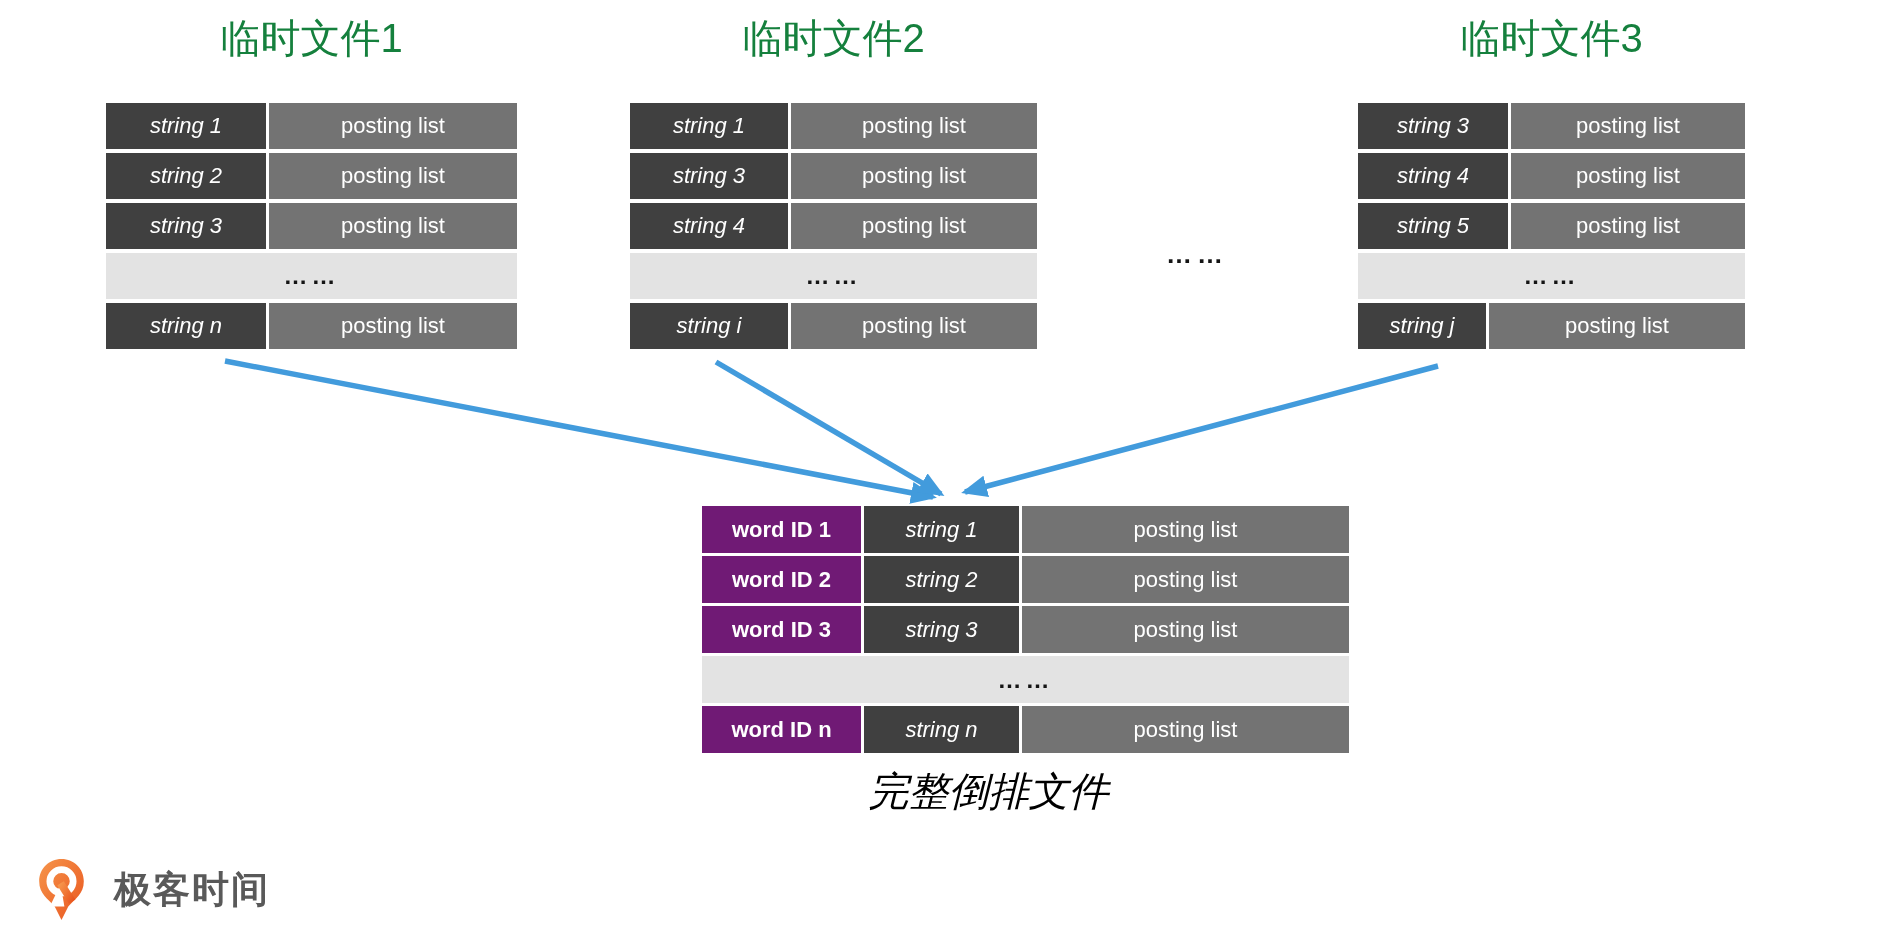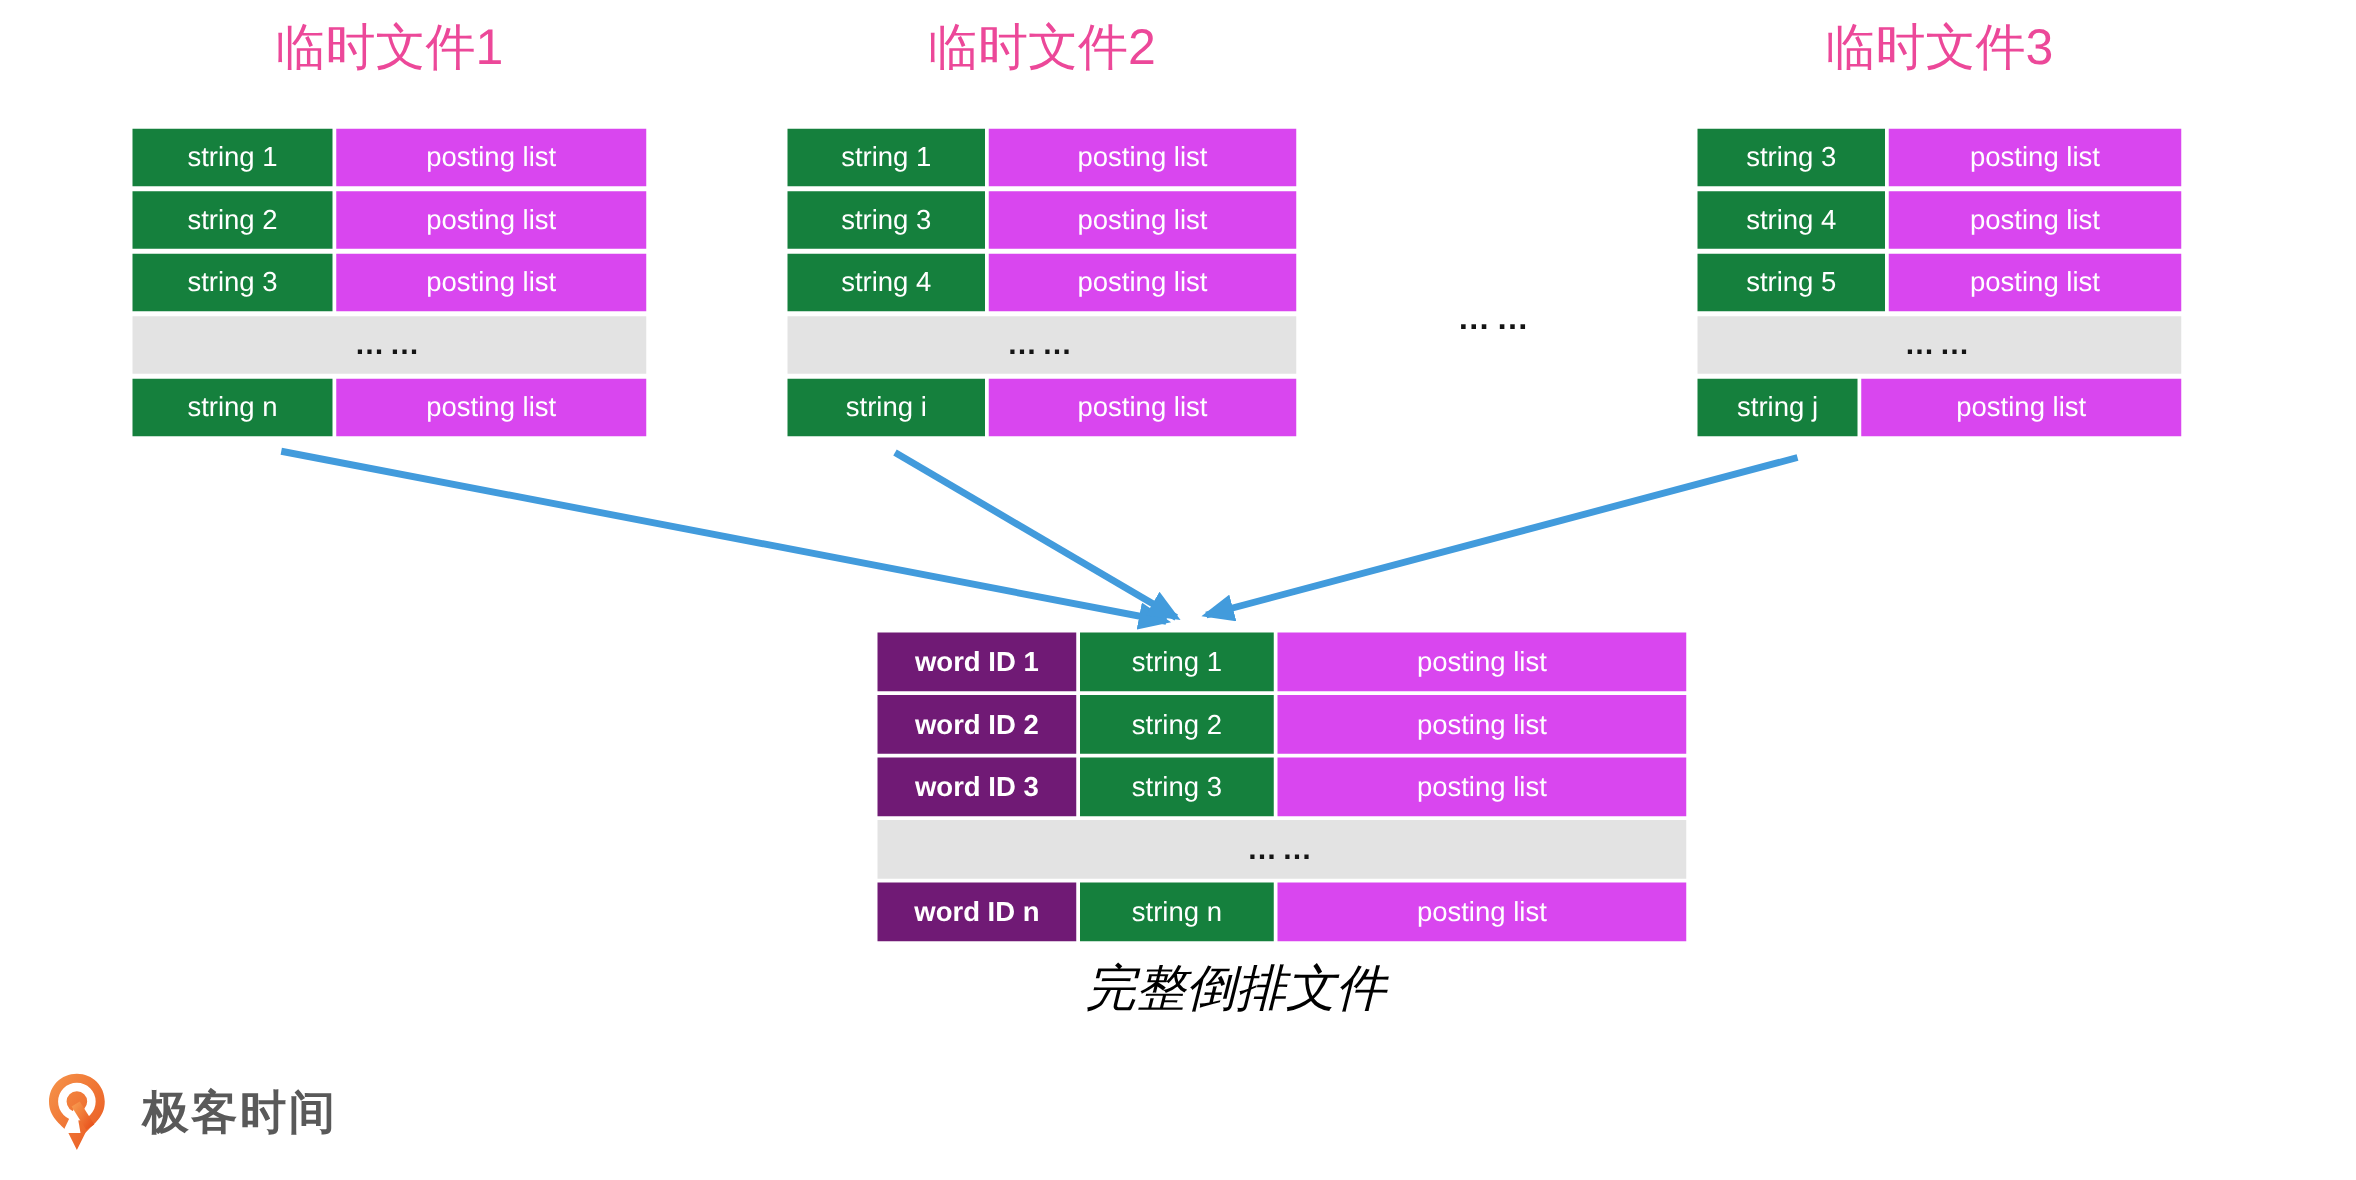--- a/index.html
+++ b/index.html
@@ -5,30 +5,30 @@
   html,body{margin:0;padding:0;background:#ffffff;}
   body{
     width:1885px;height:944px;position:relative;overflow:hidden;
     font-family:"Liberation Sans","DejaVu Sans",sans-serif;
   }
   .canvas{position:absolute;inset:0;}
   svg.arrows{position:absolute;left:0;top:0;width:1885px;height:944px;pointer-events:none;}
 
   .tbl{position:absolute;top:16px;}
   .tbl-title{
-    font-size:40px;line-height:44px;font-weight:500;color:#ec4899;
+    font-size:40px;line-height:44px;font-weight:500;color:#15803d;
     text-align:center;margin-bottom:43px;white-space:nowrap;
   }
   .row{display:flex;gap:3px;margin-bottom:4px;height:46px;}
   .cell{
     display:flex;align-items:center;justify-content:center;
     color:#fff;font-size:22px;white-space:nowrap;
   }
-  .green{background:#15803d;}
-  .blue{background:#d946ef;flex:1;}
+  .green{background:#404040;font-style:italic;}
+  .blue{background:#737373;flex:1;}
   .yellow{background:#701a75;font-weight:bold;}
   .ellipsis-row{
     background:#E3E3E3;color:#141414;font-weight:700;font-size:24px;
     letter-spacing:4px;display:flex;align-items:center;justify-content:center;
   }
 
   .merged{position:absolute;left:702px;top:506px;width:647px;}
   .merged .row{height:47px;margin-bottom:3px;}
   .merged-caption{
     position:absolute;left:665px;top:768px;width:647px;text-align:center;

